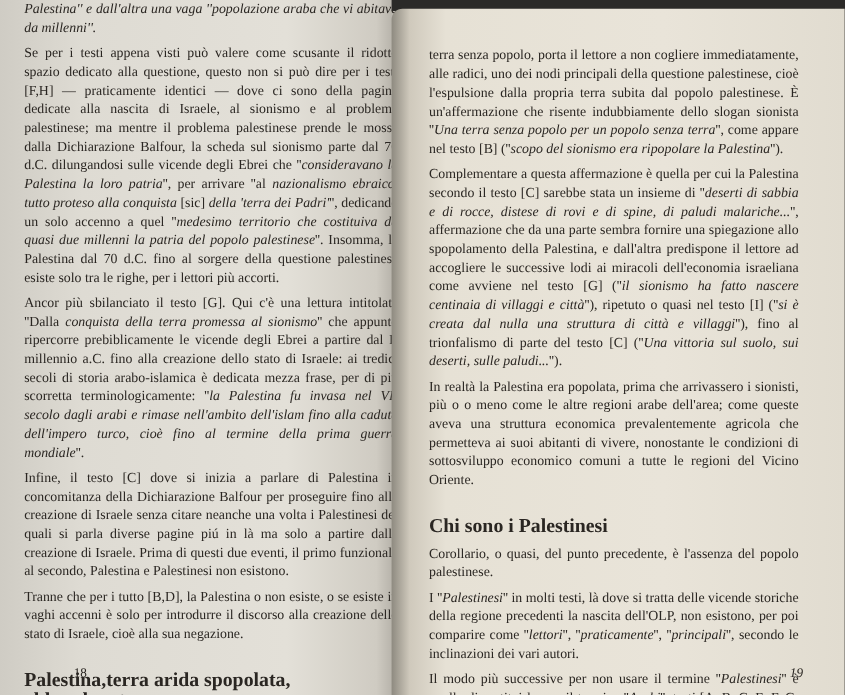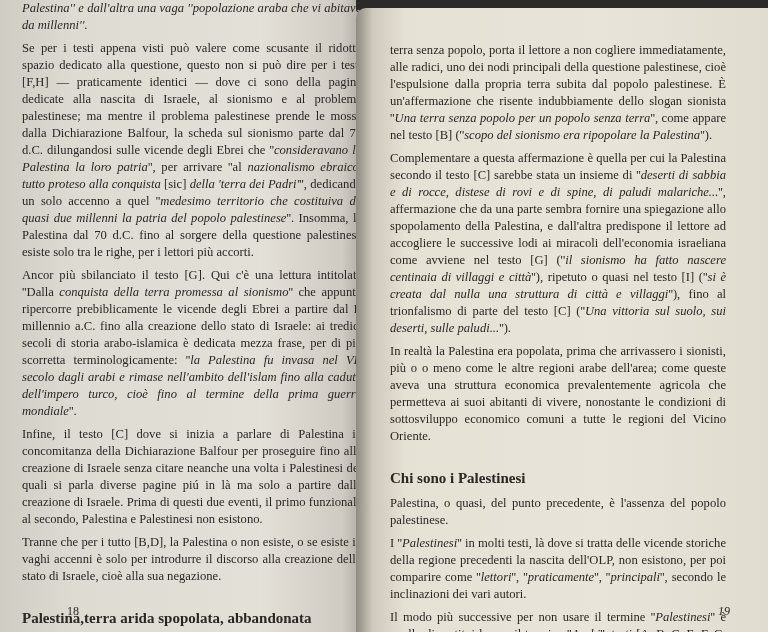--- a/index.html
+++ b/index.html
@@ -24,21 +24,21 @@
   }
   .shadow-top {
     position:absolute; left:356px; top:0; width:412px; height:10px; background:#2b2a28;
   }
   .col-left { position:absolute; left:22px; top:0; width:340px; }
   .col-right { position:absolute; left:34px; top:42px; width:336px; }
   p { margin:0 0 6px 0; text-align:justify; }
   i, .it { font-style:italic; }
   b, .ref { font-weight:normal; }
   h3 {
-    font-size:15px; font-weight:bold; margin:24px 0 8px 0; line-height:18px;
+    font-size:18px; font-weight:bold; margin:24px 0 8px 0; line-height:18px;
   }
   .page-num { position:absolute; font-size:12px; }
   .pn-left { left:22px; top:603px;margin-left:45px; }
   .pn-right { right:38px; top:595px;font-style:italic; }
 </style>
 </head>
 <body>
 
 <div class="page page-left">
   <div class="col-left">
@@ -54,18 +54,18 @@
 </div>
 
 <div class="shadow-top"></div>
 
 <div class="page page-right">
   <div class="col-right" style="top:34px;">
     <p><span>terra senza popolo, porta il lettore a non cogliere immediatamente, alle radici, uno dei nodi principali della questione palestinese, cioè l'espulsione dalla propria terra subita dal popolo palestinese. È un'affermazione che risente indubbiamente dello slogan sionista ''</span><i>Una terra senza popolo per un popolo senza terra</i><span>'', come appare nel testo </span><b>[B]</b><span> (''</span><i>scopo del sionismo era ripopolare la Palestina</i><span>'').</span></p>
     <p><span>Complementare a questa affermazione è quella per cui la Palestina secondo il testo </span><b>[C]</b><span> sarebbe stata un insieme di ''</span><i>deserti di sabbia e di rocce, distese di rovi e di spine, di paludi malariche...</i><span>'', affermazione che da una parte sembra fornire una spiegazione allo spopolamento della Palestina, e dall'altra predispone il lettore ad accogliere le successive lodi ai miracoli dell'economia israeliana come avviene nel testo </span><b>[G]</b><span> (''</span><i>il sionismo ha fatto nascere centinaia di villaggi e città</i><span>''), ripetuto o quasi nel testo </span><b>[I]</b><span> (''</span><i>si è creata dal nulla una struttura di città e villaggi</i><span>''), fino al trionfalismo di parte del testo </span><b>[C]</b><span> (''</span><i>Una vittoria sul suolo, sui deserti, sulle paludi...</i><span>'').</span></p>
     <p>In realtà la Palestina era popolata, prima che arrivassero i sionisti, più o o meno come le altre regioni arabe dell'area; come queste aveva una struttura economica prevalentemente agricola che permetteva ai suoi abitanti di vivere, nonostante le condizioni di sottosviluppo economico comuni a tutte le regioni del Vicino Oriente.</p>
     <h3>Chi sono i Palestinesi</h3>
-    <p>Palestina, o quasi, del punto precedente, è l'assenza del popolo palestinese.</p>
+    <p>Corollario, o quasi, del punto precedente, è l'assenza del popolo palestinese.</p>
     <p><span>I ''</span><i>Palestinesi</i><span>'' in molti testi, là dove si tratta delle vicende storiche della regione precedenti la nascita dell'OLP, non esistono, per poi comparire come ''</span><i>lettori</i><span>'', ''</span><i>praticamente</i><span>'', ''</span><i>principali</i><span>'', secondo le inclinazioni dei vari autori.</span></p>
     <p><span>Il modo più successive per non usare il termine ''</span><i>Palestinesi</i><span>'' è quello di sostituirlo con il termine ''</span><i>Arabi</i><span>'', testi </span><b>[A, B, C, E, F, G, I, L]</b></p>
   </div>
   <div class="page-num pn-right">19</div>
 </div>
 
 </body></html>

